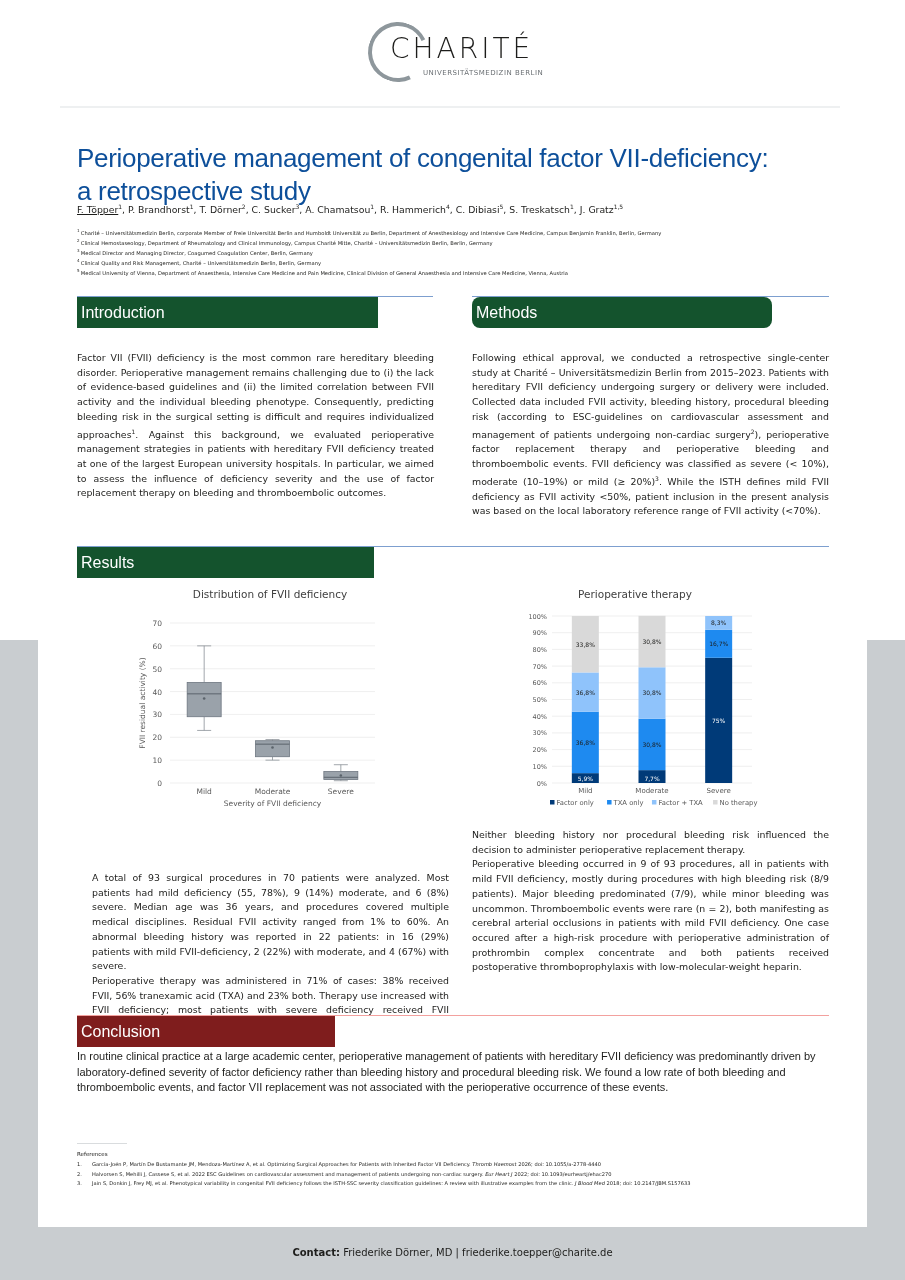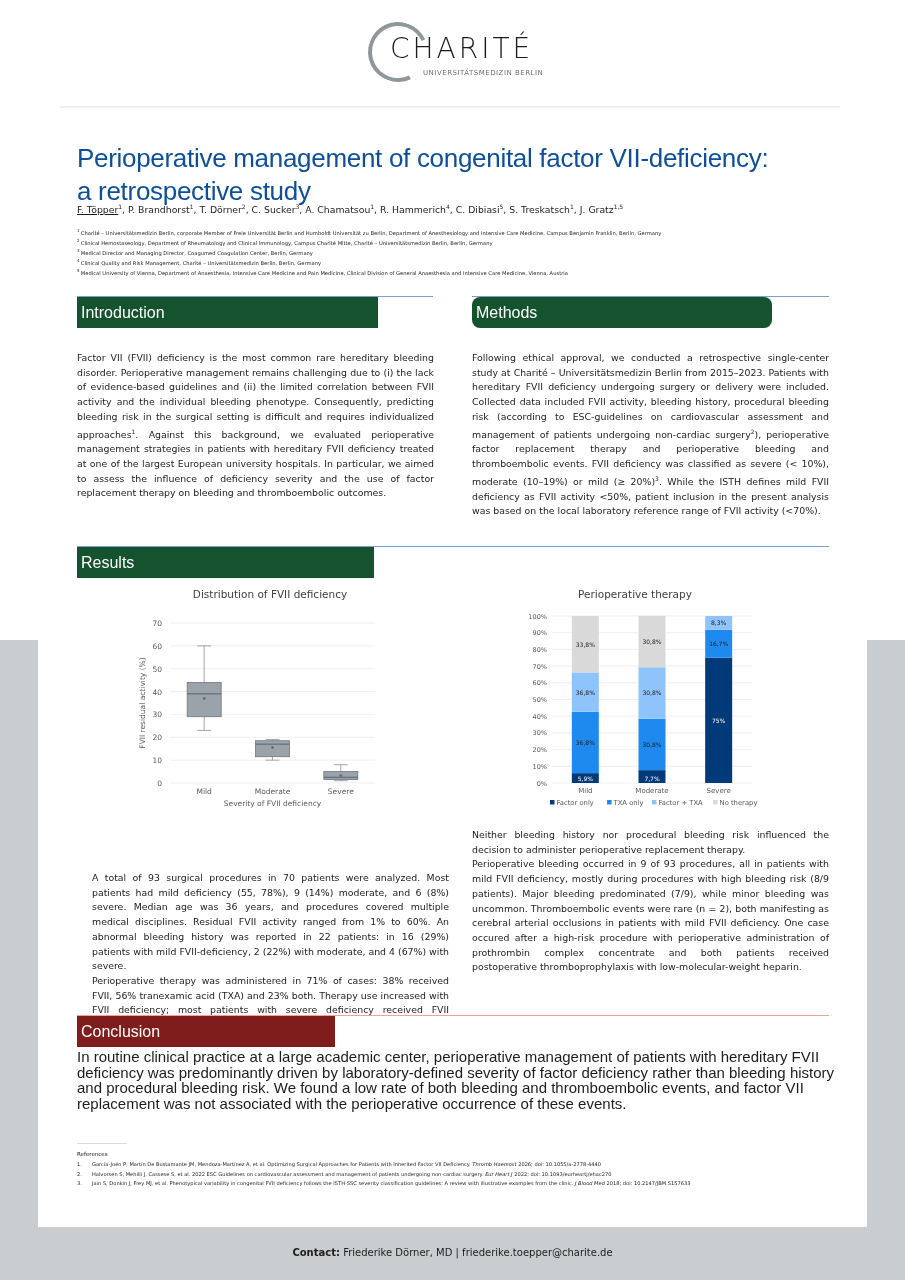--- a/index.html
+++ b/index.html
@@ -77,21 +77,21 @@
   .body-text p { margin: 0; }
 
   .chart-title {
     position: absolute; font-size: 10.5px; color: #404040; text-align: center;
   }
   svg text { font-family: "DejaVu Sans", sans-serif; }
 
   .conclusion-text {
     position: absolute; left: 77px; top: 1049px; width: 762px;
     font-family: "Liberation Sans", sans-serif;
-    font-size: 15px; line-height: 15.6px; color: #1d1d1b;
+    font-size: 11px; line-height: 15.6px; color: #1d1d1b;
   }
   .ref-rule { position: absolute; left: 77px; top: 1143px; width: 50px; height: 1px; background: #d9dcde; }
   .ref-head { position: absolute; left: 77px; top: 1151px; font-size: 5.5px; color: #1d1d1b; }
   .refs { position: absolute; left: 77px; top: 1160px; width: 760px; font-size: 5.1px; line-height: 9.6px; color: #1d1d1b; }
   .refs .ref-item { display: flex; white-space: nowrap; }
   .refs .num { width: 15px; }
   .refs i { font-style: italic; }
   .contact {
     position: absolute; left: 0; top: 1247px; width: 905px; text-align: center;
     font-size: 10px; color: #1d1d1b;

